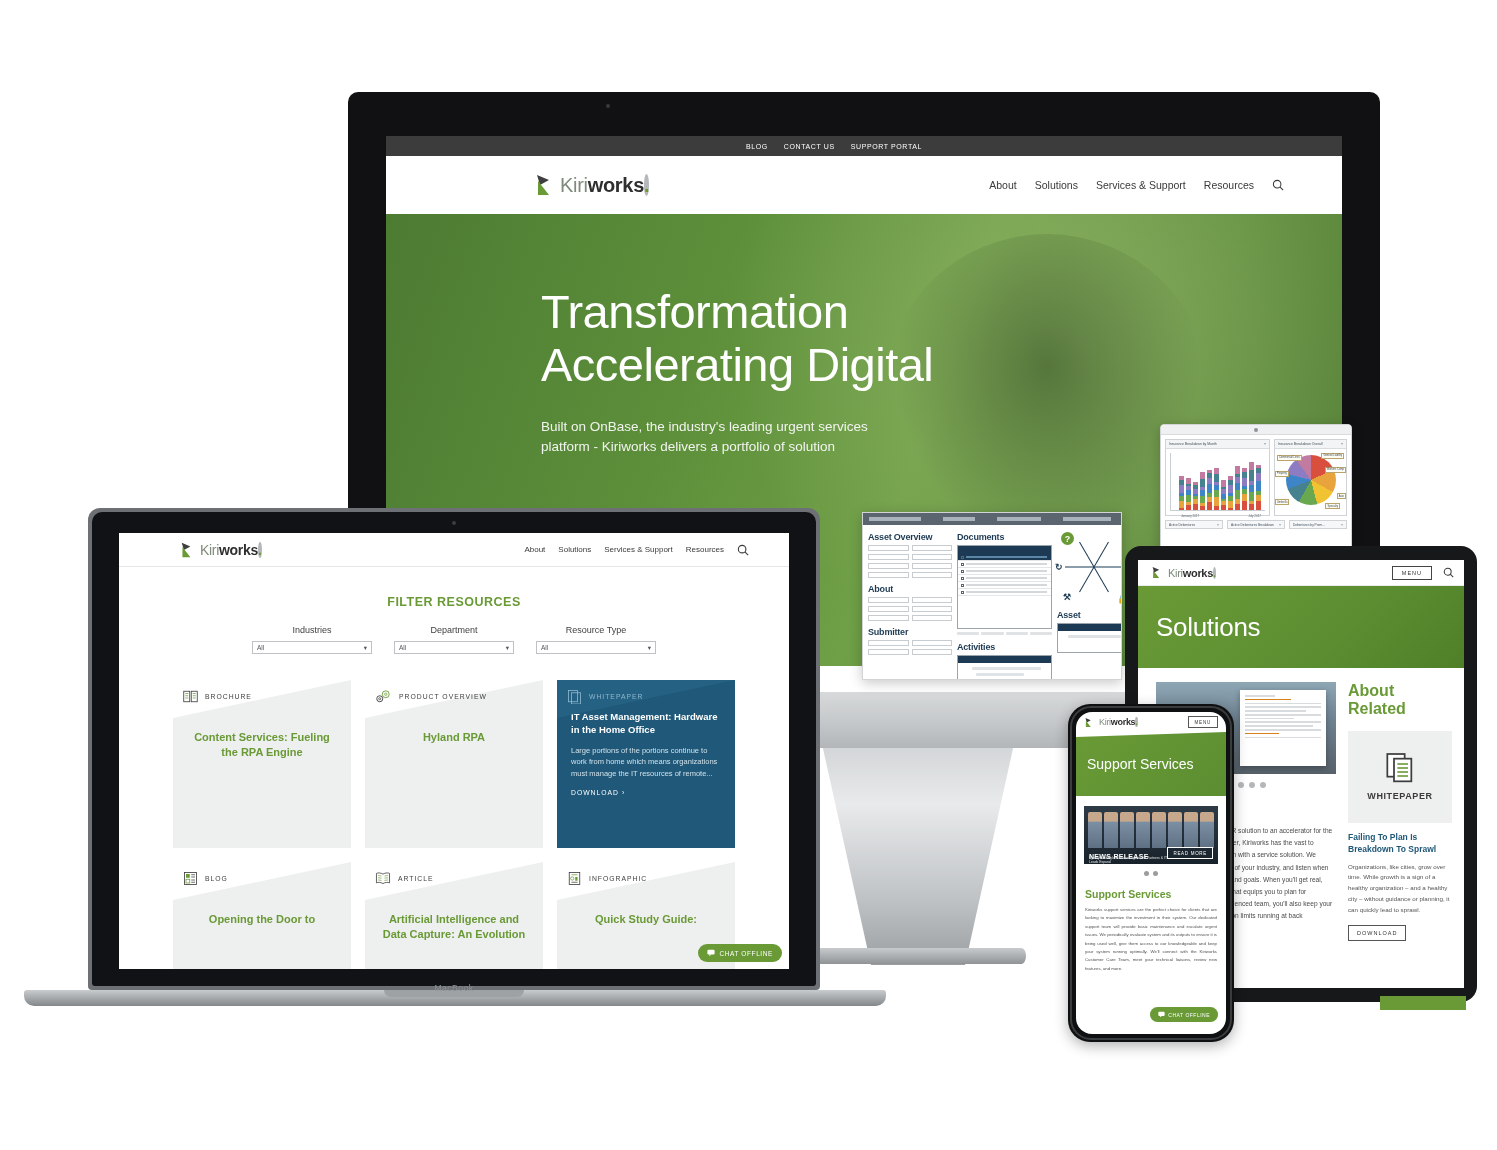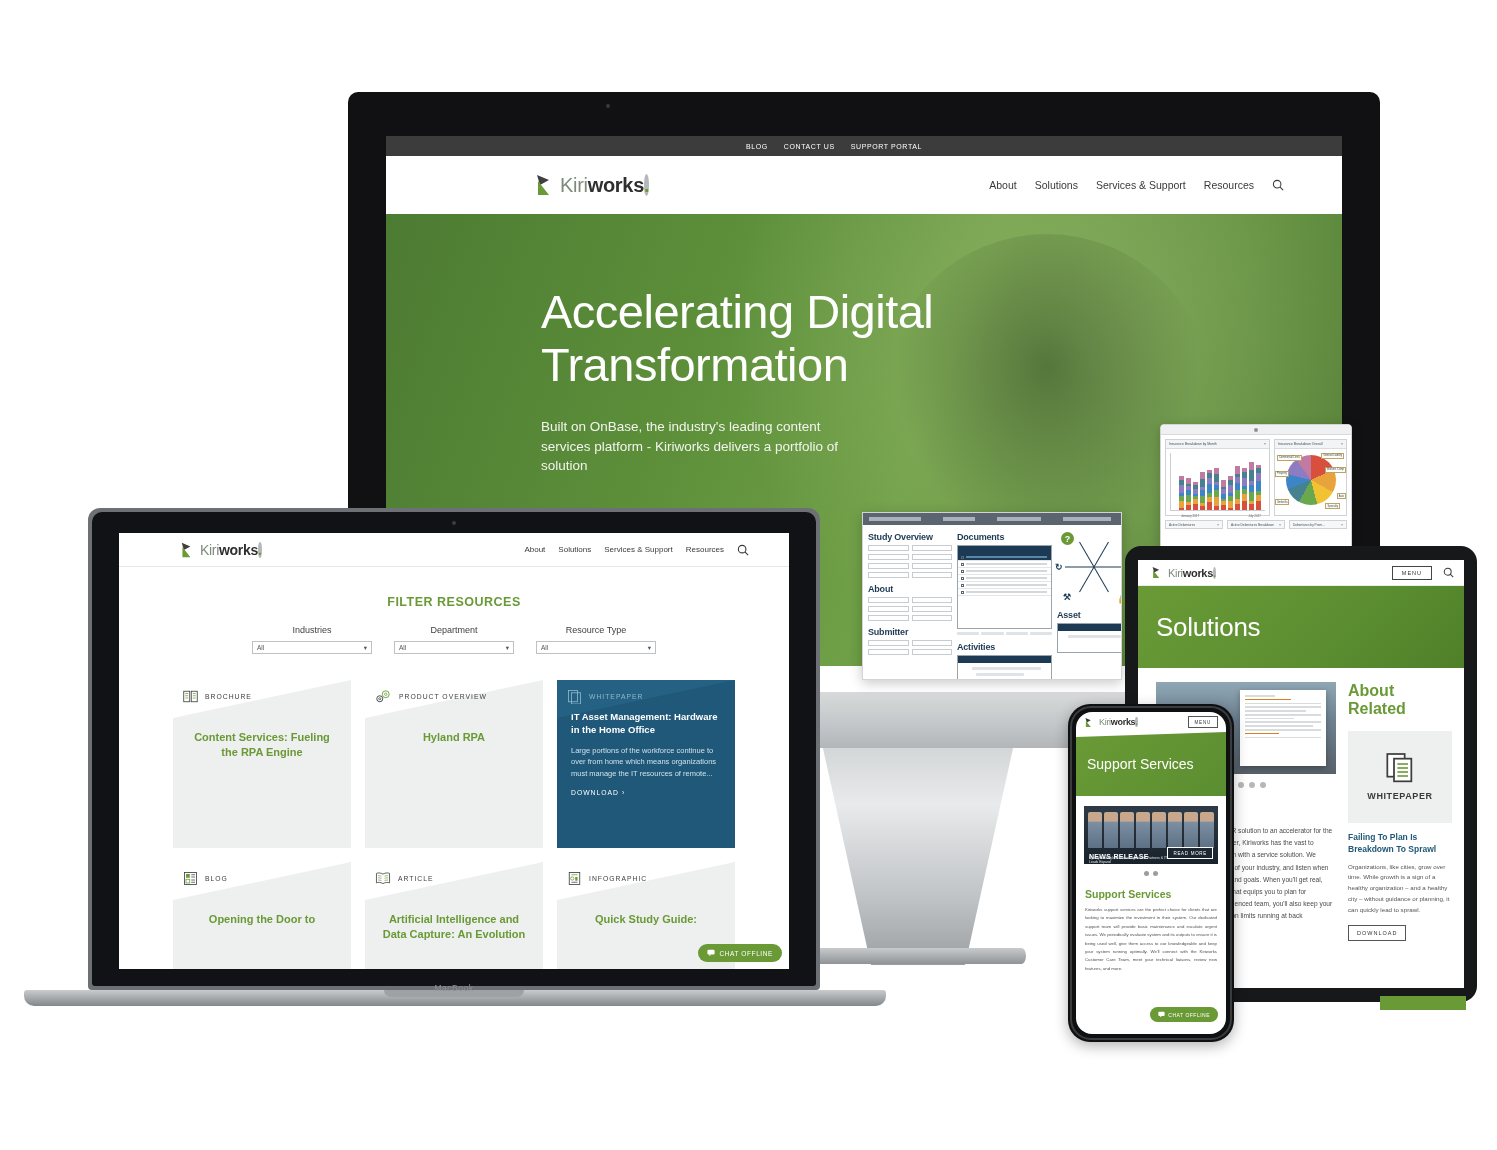--- a/index.html
+++ b/index.html
@@ -297,38 +297,38 @@
           <line x1="9.2" y1="9.2" x2="13" y2="13" stroke="#3a3a3a" stroke-width="1.2"></line>
         </svg>
       </div>
     </div>
 
     <div class="hero">
       <div class="hero-bokeh"></div>
       <div class="hero-person"></div>
       <div class="hero-inner">
         <div class="hero-h1">
+          <div>Transformation</div>
           <div>Accelerating Digital</div>
-          <div>Transformation</div>
-        </div>
-        <div class="hero-p">Built on OnBase, the industry's leading content services platform - Kiriworks delivers a portfolio of solution</div>
+        </div>
+        <div class="hero-p">Built on OnBase, the industry's leading urgent services platform - Kiriworks delivers a portfolio of solution</div>
       </div>
     </div>
   </div>
 
   <div class="win win-case">
     <div class="case-top">
       <div class="seg" style="width:52px"></div>
         <div class="seg" style="width:32px"></div>
       <div class="seg" style="width:44px"></div>
         <div class="seg" style="width:48px"></div>
     </div>
     <div class="case-body">
       <div class="case-col">
-        <div class="case-h">Study Overview</div>
+        <div class="case-h">Asset Overview</div>
         <div class="fieldrow">
             <div class="fbox"></div>
             <div class="fbox"></div>
           </div>
         <div class="fieldrow">
             <div class="fbox"></div>
             <div class="fbox"></div>
           </div>
         <div class="fieldrow">
             <div class="fbox"></div>
@@ -675,21 +675,21 @@
       <div class="card dark">
         <div class="fold"></div>
         <div class="card-type">
           <svg width="15" height="15" viewBox="0 0 20 20">
             <rect x="2" y="2" width="12" height="15" fill="none" stroke="#8fb8cc" stroke-width="1.1"></rect>
             <rect x="6" y="5" width="12" height="15" fill="none" stroke="#8fb8cc" stroke-width="1.1"></rect>
           </svg>
           <span class="card-type-lab">WHITEPAPER</span>
         </div>
         <div class="card-dark-h">IT Asset Management: Hardware in the Home Office</div>
-        <div class="card-dark-p">Large portions of the workforce continue to over from home which means organizations must manage the IT resources of remote...</div>
+        <div class="card-dark-p">Large portions of the portions continue to work from home which means organizations must manage the IT resources of remote...</div>
         <div class="card-dl">DOWNLOAD ›</div>
       </div>
 
       <div class="card">
         <div class="fold"></div>
         <div class="card-type">
           <svg width="15" height="15" viewBox="0 0 20 20">
             <rect x="2" y="2" width="16" height="16" fill="none" stroke="#3d3d3d" stroke-width="1.1"></rect>
             <rect x="4" y="4" width="5" height="5" fill="#6a9a36"></rect>
             <line x1="11" y1="5" x2="16" y2="5" stroke="#3d3d3d" stroke-width="1"></line>

